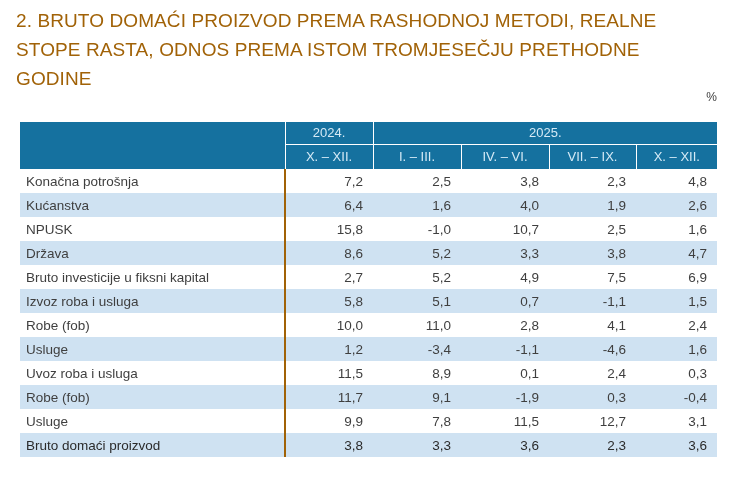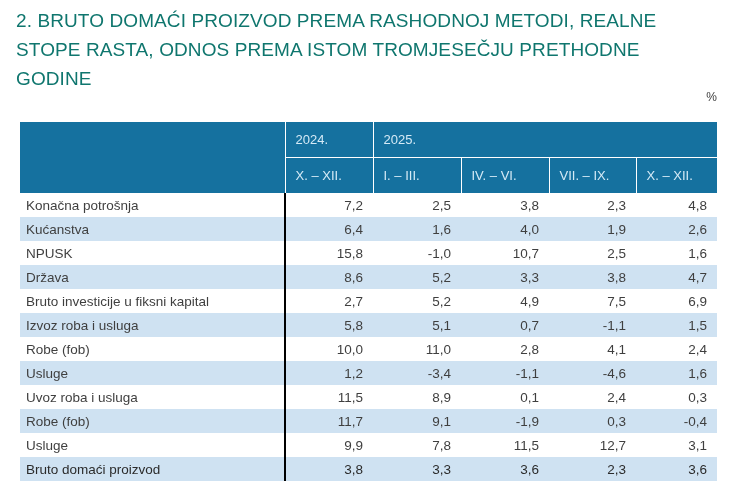--- a/index.html
+++ b/index.html
@@ -16,21 +16,21 @@
     overflow: hidden;
   }
   .title {
     position: absolute;
     left: 16px;
     top: 6px;
     width: 702px;
     font-size: 19px;
     line-height: 29px;
     font-weight: 400;
-    color: #0f766e;
+    color: #a16207;
     letter-spacing: 0.1px;
   }
   .unit {
     position: absolute;
     top: 90px;
     right: 20px;
     font-size: 12px;
     color: #404040;
   }
   table.stats {
@@ -41,36 +41,36 @@
     border-collapse: collapse;
     table-layout: fixed;
     font-size: 13.5px;
     color: #3f3f3f;
   }
   thead th {
     background: #15719f;
     color: #d5eaf6;
     font-weight: 400;
     font-size: 13px;
-    text-align: left;
-    padding: 10px;
+    text-align: center;
+    padding: 0;
   }
   thead tr.grp-row { height: 22px; }
   thead tr.sub-row { height: 25px; }
   thead th.sep-r { border-right: 1px solid #ffffff; }
   thead tr.grp-row th.sep-b { border-bottom: 1px solid #ffffff; }
   tbody tr { height: 24px; }
   tbody tr:nth-child(even) td { background: #cfe2f2; }
   tbody td.label { text-align: left; padding-left: 6px; }
   tbody td.label.indent { padding-left: 6px; }
   tbody td.val {
     text-align: right;
     padding-right: 10px;
   }
-  tbody td.divider { border-left: 2px solid #000000; padding-left: 6px; }
+  tbody td.divider { border-left: 2px solid #a16207; padding-left: 6px; }
   tbody tr.total td {
     font-weight: normal;
     color: #2b2b2b;
   }
 </style>
 </head>
 <body>
 
 <div class="page">
 

